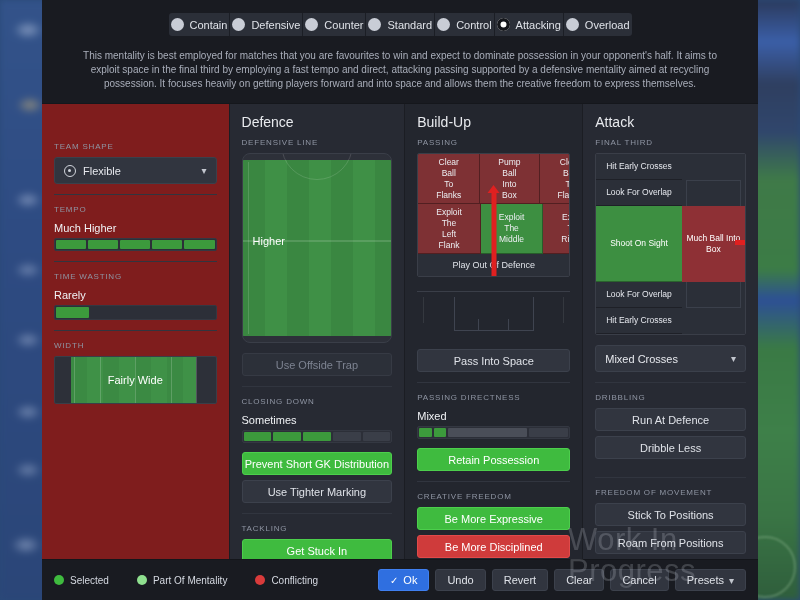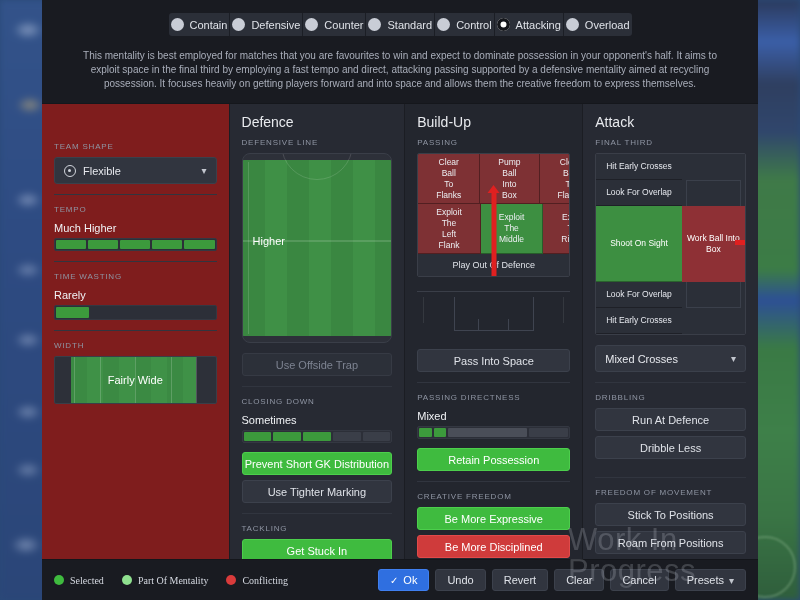--- a/index.html
+++ b/index.html
@@ -286,21 +286,21 @@
     border-top: 6.5px solid transparent; border-bottom: 6.5px solid transparent;
     border-left: 8px solid #e02020;
   }
 
   
   .bottom {
     position: absolute; left: 0; right: 0; bottom: 0; height: 41px;
     background: #191b21; display: flex; align-items: center;
     padding: 0 12px; border-top: 1px solid #14161b;
   }
-  .legend { display: flex; gap: 18px; align-items: center; font-family: Liberation Serif, serif; }
+  .legend { display: flex; gap: 28px; align-items: center; }
   .leg { display: flex; gap: 6px; align-items: center; }
   .leg .d { width: 10px; height: 10px; border-radius: 50%; }
   .leg .t { font-size: 10px; color: #d5d9e1; }
   .actions { margin-left: auto; display: flex; gap: 6px; align-items: center; }
   .abtn {
     height: 22px; padding: 0 11px; border-radius: 3px;
     display: flex; align-items: center; gap: 5px; cursor: pointer;
     font-size: 11px; color: #dfe2e8;
     background: #31353f; border: 1px solid #3c414c;
   }
@@ -499,21 +499,21 @@
       <div class="fgrid">
         <div class="fleft">
           <div class="fcell h-s">Hit Early Crosses</div>
           <div class="fcell h-s">Look For Overlap</div>
           <div class="fcell h-l green">Shoot On Sight</div>
           <div class="fcell h-s">Look For Overlap</div>
           <div class="fcell h-s">Hit Early Crosses</div>
         </div>
         <div class="fright">
           <div class="rbox"></div>
-          <div class="rsel">Work Ball Into Box</div>
+          <div class="rsel">Much Ball Into Box</div>
         </div>
         <div class="arrow-right"></div>
       </div>
 
       <div style="height:10px"></div>
       <div class="sec-pad">
         <div class="dropdown">
           <span class="val">Mixed Crosses</span>
           <span class="chev">▾</span>
         </div>

